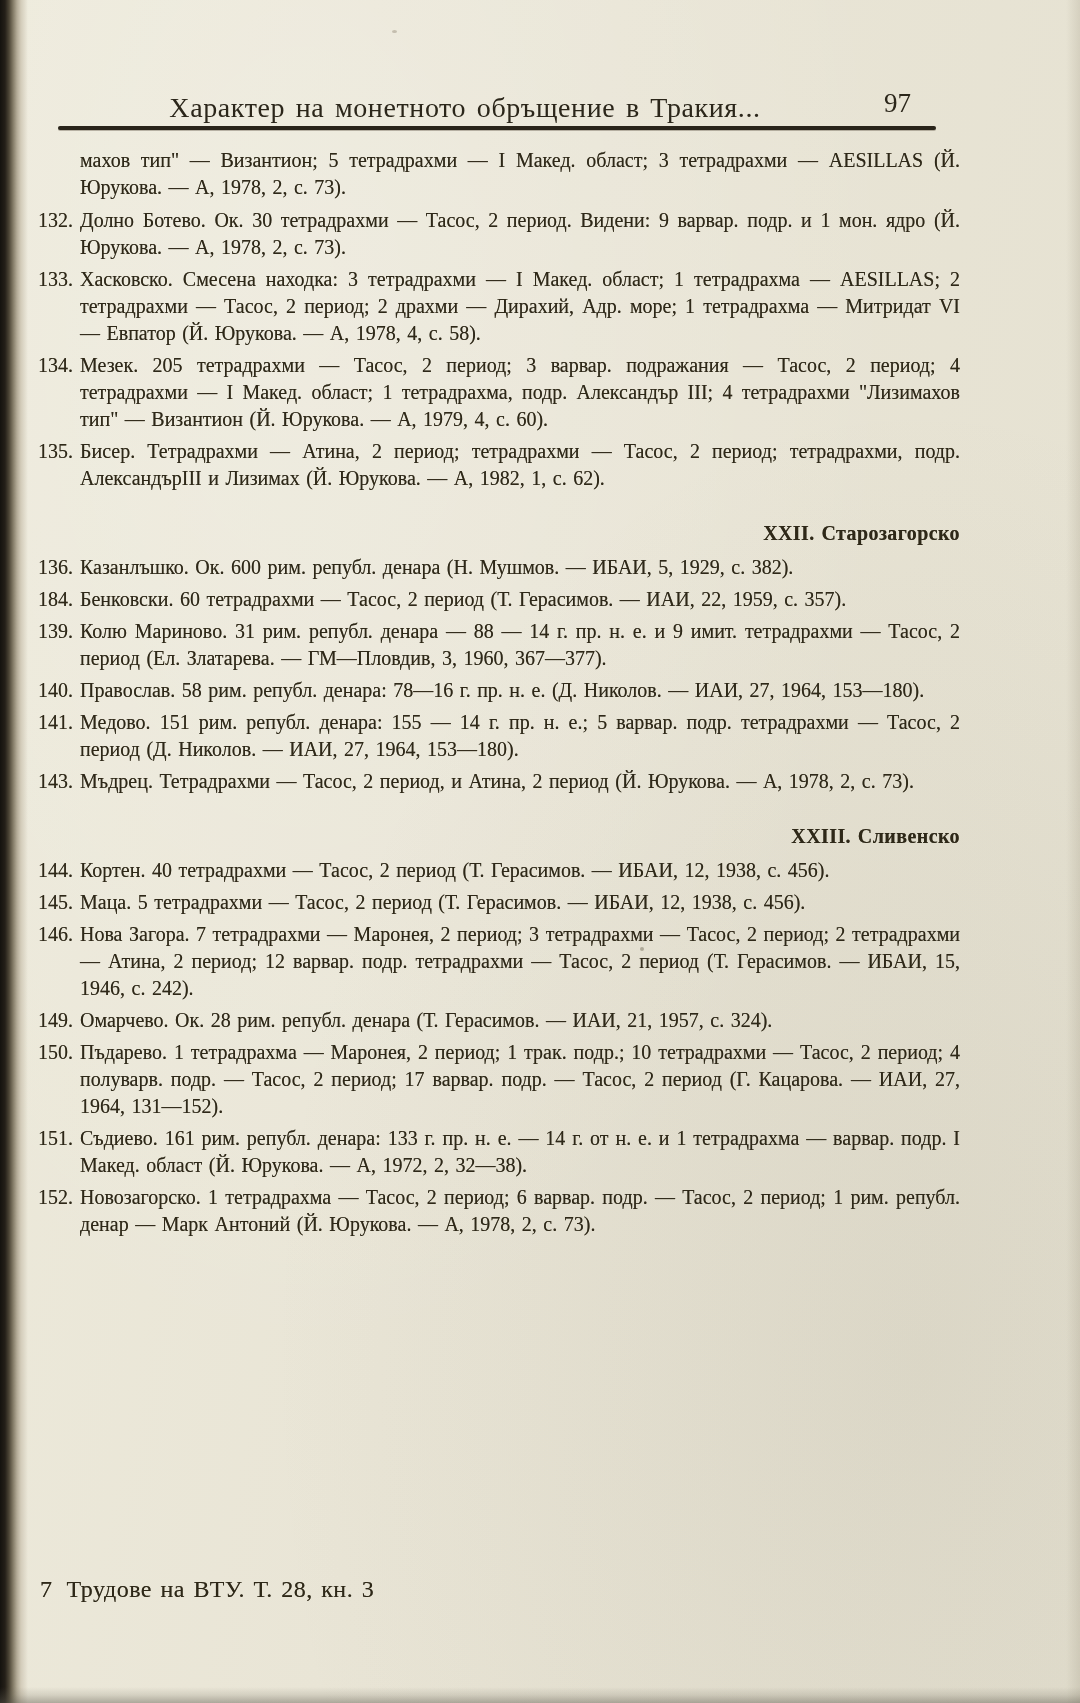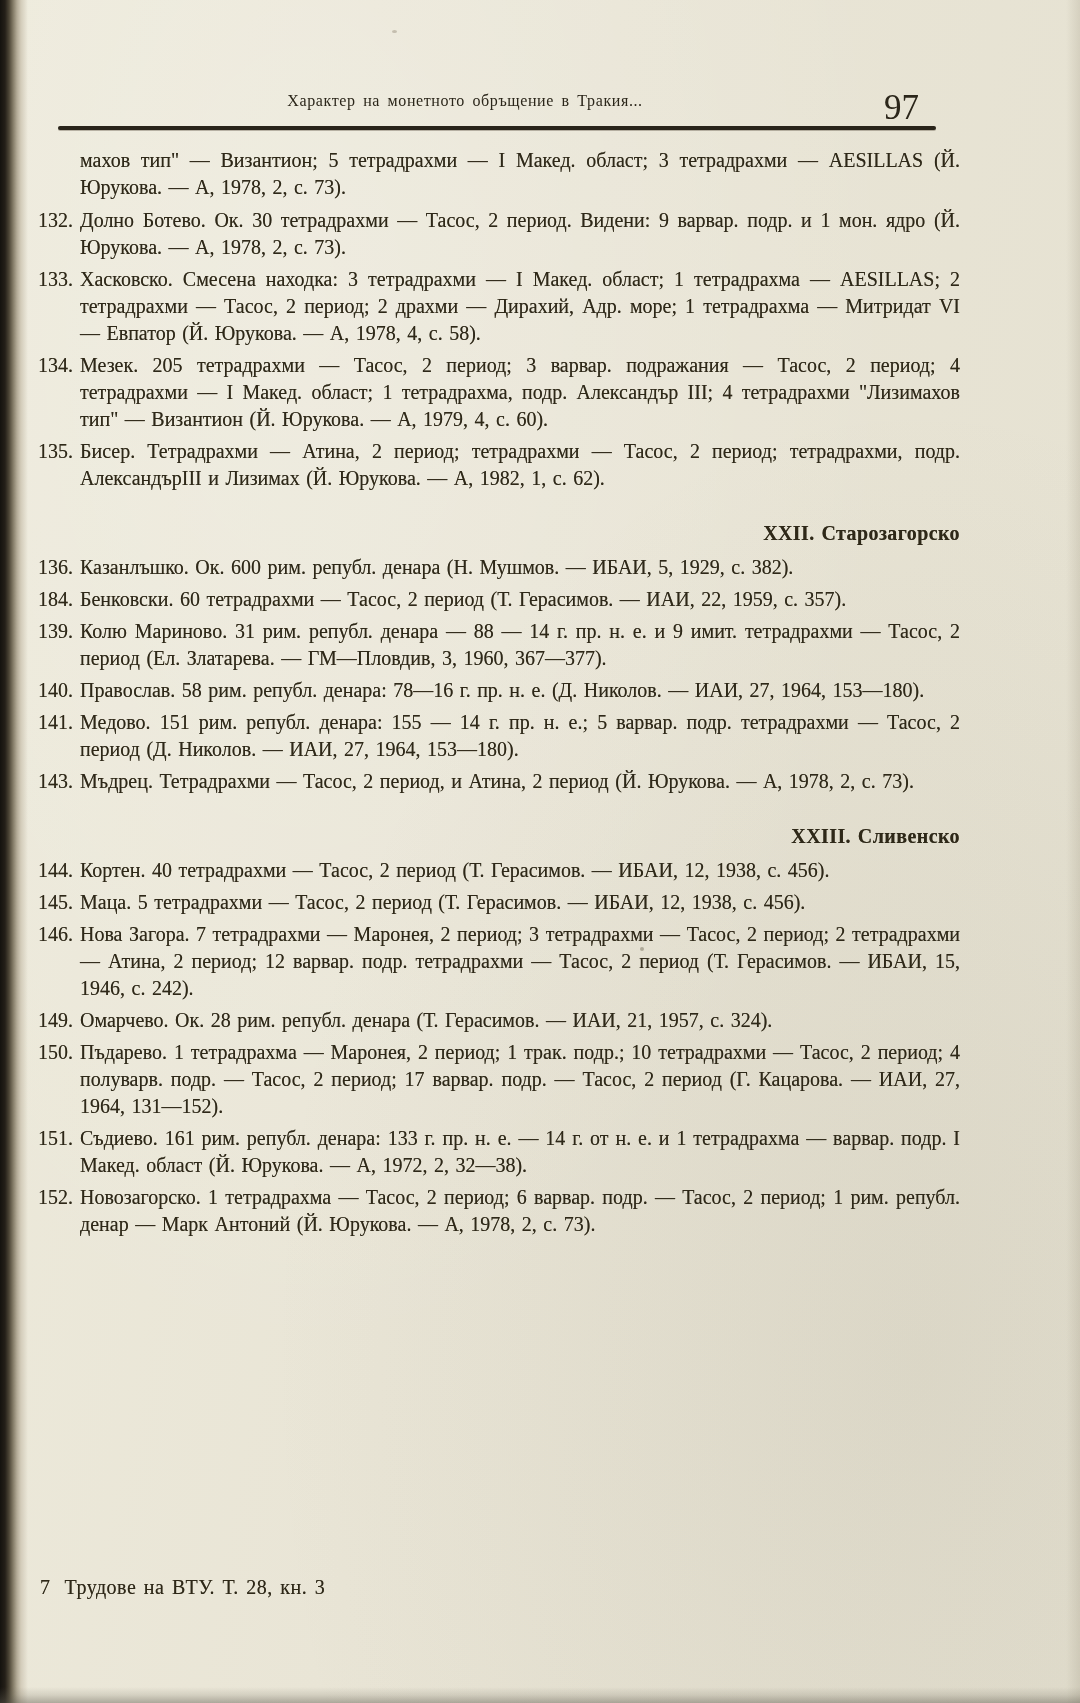--- a/index.html
+++ b/index.html
@@ -31,26 +31,26 @@
     background:linear-gradient(180deg, rgba(110,105,90,0) 0px,
       rgba(110,105,90,0.18) 8px, rgba(96,92,80,0.45) 16px);
   }
   .edge-right{
     position:absolute;right:0;top:0;bottom:0;width:14px;
     background:linear-gradient(270deg, rgba(150,142,120,0.22), rgba(150,142,120,0) 14px);
   }
 
   .running-title{
     position:absolute;left:0;top:92px;width:930px;
-    text-align:center;font-size:16px;letter-spacing:0.6px;word-spacing:3px;
+    text-align:center;font-size:28px;letter-spacing:0.6px;word-spacing:3px;
     color:#2b261a;
   }
   .pagenum{
     position:absolute;left:884px;top:88px;
-    font-size:35px;color:#2b261a;
+    font-size:27px;color:#2b261a;
   }
   .rule{
     position:absolute;left:58px;top:126px;width:878px;height:4px;
     background:#29241a;border-radius:2px;
     box-shadow:0 1px 0 rgba(80,70,55,0.35);
   }
 
   .entries{
     position:absolute;left:80px;top:147px;width:880px;
     font-size:20px;line-height:27px;
@@ -61,21 +61,21 @@
   .entry.item{text-indent:-42px;}
   .entry .num{display:inline-block;width:42px;text-indent:0;text-align:left;}
   .entry.section{
     font-weight:bold;margin:28px 0 7px 8px;
     text-align:right;letter-spacing:0.4px;
   }
   .entry.continuation{margin-bottom:6px;}
 
   .footer{
     position:absolute;left:40px;top:1576px;
-    font-size:20px;letter-spacing:0.5px;word-spacing:2px;
+    font-size:24px;letter-spacing:0.5px;word-spacing:2px;
     color:#2e2818;text-shadow:0 0 0.4px rgba(46,40,24,0.55);
   }
   .footer .fnum{margin-right:14px;}
 
   .speck{position:absolute;border-radius:50%;background:rgba(75,65,45,0.35);}
   .speck.s1{left:640px;top:947px;width:4px;height:4px;}
   .speck.s2{left:795px;top:1078px;width:3px;height:3px;}
   .speck.s3{left:392px;top:30px;width:5px;height:3px;background:rgba(120,110,90,0.35);}
 </style>
 </head>

